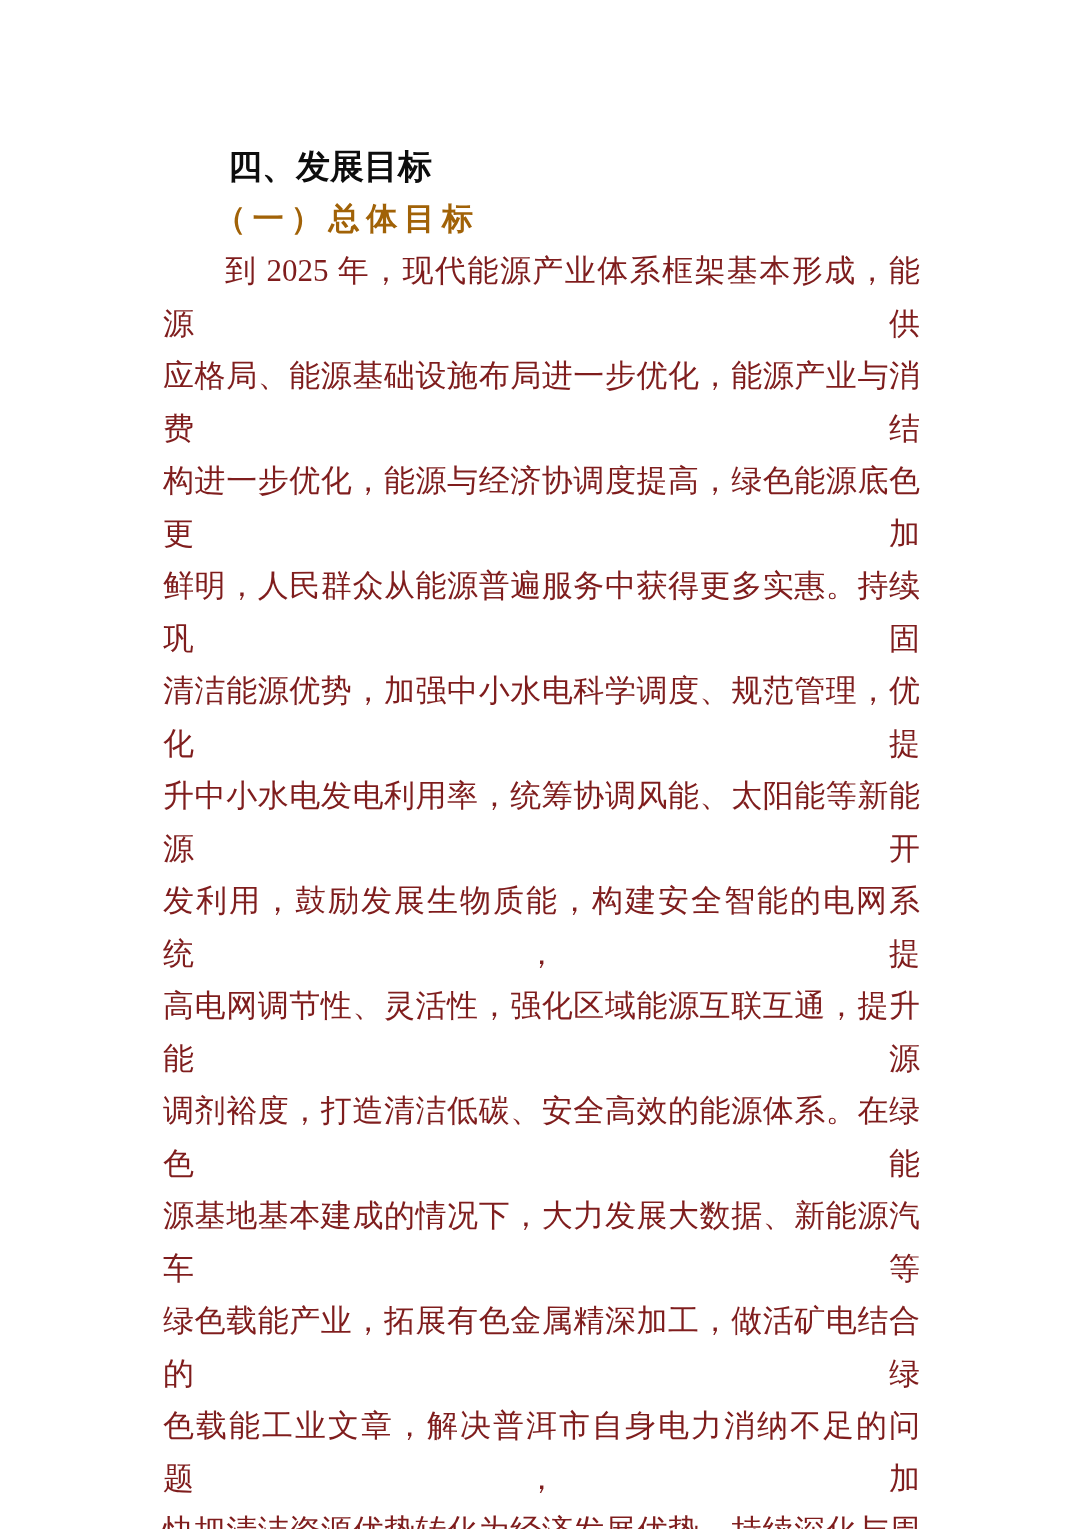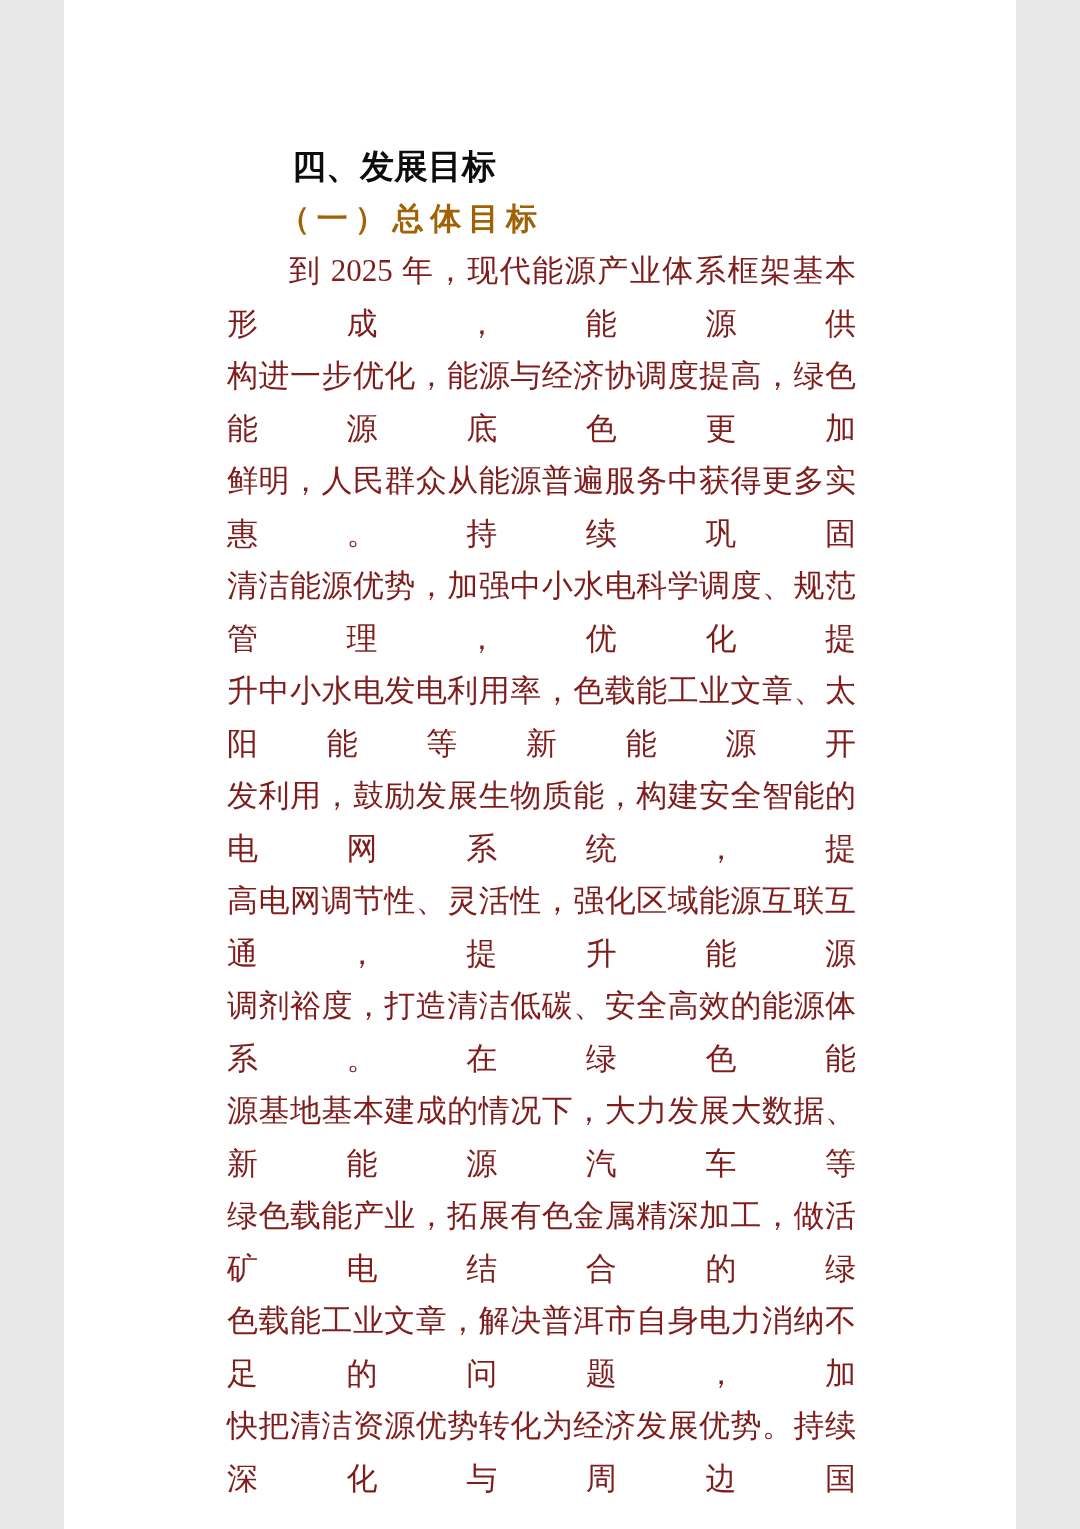--- a/index.html
+++ b/index.html
@@ -1,18 +1,18 @@
 <!DOCTYPE html>
 <html><head>
 <meta charset="utf-8">
 <style>
   html, body { margin: 0; padding: 0; background: #e8e8e8; }
   .page {
     position: relative;
-    width: 952px;
+    width: 1080px;
     height: 1529px;
     margin: 0 auto;
     background: #ffffff;
     color: #111111;
     font-family: "Liberation Serif", "DejaVu Serif", serif;
     overflow: hidden;
   }
   .content {
     padding: 140px 160px 0 163px;
   }
@@ -48,24 +48,25 @@
 
 <div class="page">
   <div class="content">
 
     <h1 class="h1">四、发展目标</h1>
 
     <h2 class="h2">（一）总体目标</h2>
 
     <div class="para">
         <div class="line indent"><span>到 2025 年，现代能源产业体系框架基本形成，能源供</span></div>
+        <div class="line"><span>应格局、能源基础设施布局进一步优化，能源产业与消费结</span></div>
         <div class="line"><span>构进一步优化，能源与经济协调度提高，绿色能源底色更加</span></div>
         <div class="line"><span>鲜明，人民群众从能源普遍服务中获得更多实惠。持续巩固</span></div>
         <div class="line"><span>清洁能源优势，加强中小水电科学调度、规范管理，优化提</span></div>
-        <div class="line"><span>升中小水电发电利用率，色载能工业文章、太阳能等新能源开</span></div>
+        <div class="line"><span>升中小水电发电利用率，统筹协调风能、太阳能等新能源开</span></div>
         <div class="line"><span>发利用，鼓励发展生物质能，构建安全智能的电网系统，提</span></div>
         <div class="line"><span>高电网调节性、灵活性，强化区域能源互联互通，提升能源</span></div>
         <div class="line"><span>调剂裕度，打造清洁低碳、安全高效的能源体系。在绿色能</span></div>
         <div class="line"><span>源基地基本建成的情况下，大力发展大数据、新能源汽车等</span></div>
         <div class="line"><span>绿色载能产业，拓展有色金属精深加工，做活矿电结合的绿</span></div>
         <div class="line"><span>色载能工业文章，解决普洱市自身电力消纳不足的问题，加</span></div>
         <div class="line"><span>快把清洁资源优势转化为经济发展优势。持续深化与周边国</span></div>
       </div>
 
   </div>

